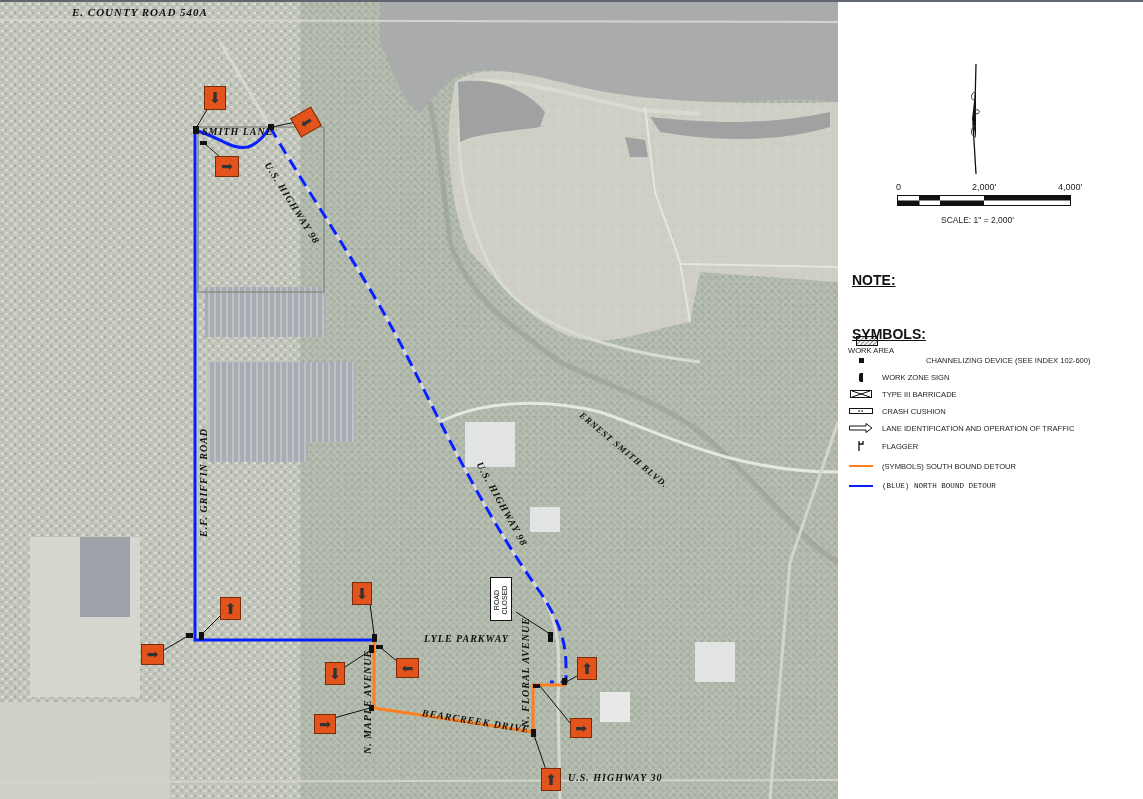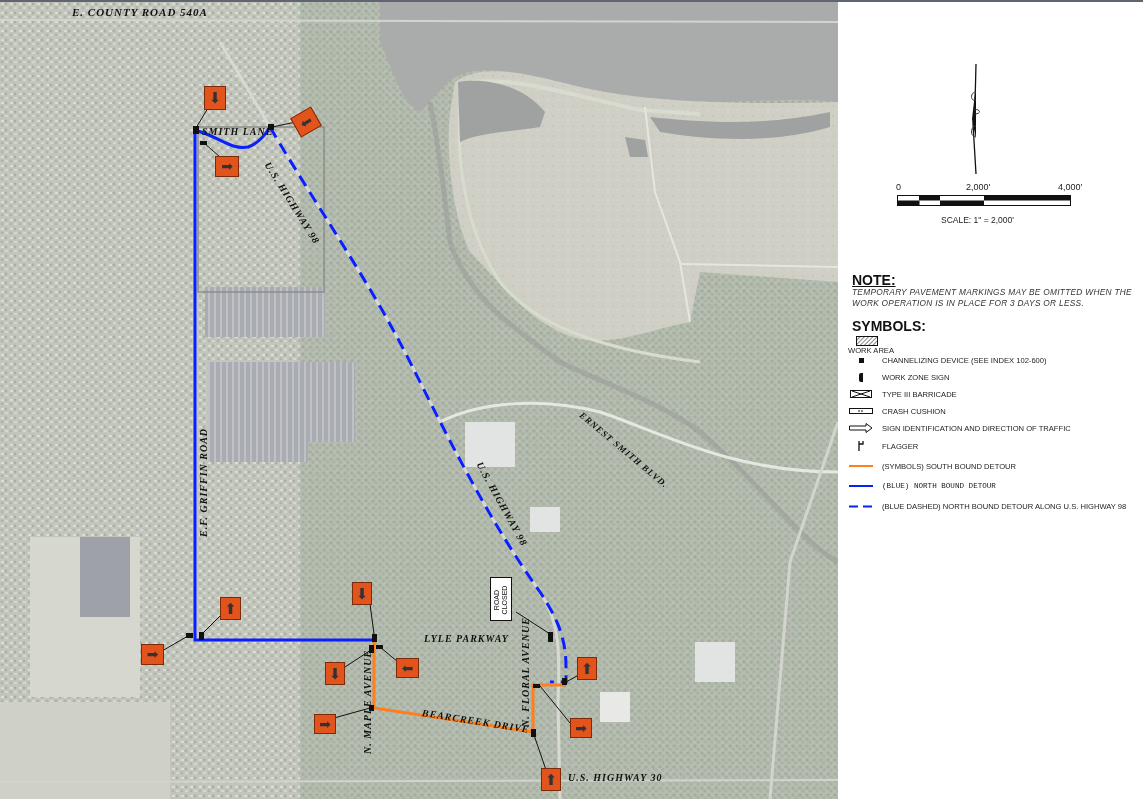--- a/index.html
+++ b/index.html
@@ -166,50 +166,49 @@
 
   <svg style="position:absolute;left:128px;top:62px;" width="20" height="110" viewBox="0 0 20 110">
     <path d="M10 0 L9 40 L7 60 L10 110" stroke="#111" stroke-width="1.3" fill="none"></path>
     <path d="M10 20 L6 55 L10 75 Z" fill="#111"></path>
     <path d="M10 28 C4 28 4 38 10 36" stroke="#333" fill="none"></path>
     <path d="M8 46 C14 44 16 50 9 50" stroke="#333" fill="none"></path>
     <path d="M10 62 C4 62 4 74 10 72" stroke="#333" fill="none"></path>
   </svg>
 
   <div class="scale-lbl" style="left:58px;top:180px;">0</div>
-  <div class="scale-lbl" style="left:128px;top:180px;">2,000'</div>
+  <div class="scale-lbl" style="left:134px;top:180px;">2,000'</div>
   <div class="scale-lbl" style="left:220px;top:180px;">4,000'</div>
   <svg style="position:absolute;left:59px;top:193px;" width="175" height="12" viewBox="0 0 175 12">
     <rect x="0.5" y="0.5" width="173" height="10" fill="#fff" stroke="#111"></rect>
     <rect x="22" y="0.5" width="21" height="5" fill="#111"></rect>
     <rect x="87" y="0.5" width="87" height="5" fill="#111"></rect>
     <rect x="0.5" y="5.5" width="22" height="5" fill="#111"></rect>
     <rect x="43" y="5.5" width="44" height="5" fill="#111"></rect>
   </svg>
   <div class="scale-lbl" style="left:103px;top:213px;font-size:8.5px;">SCALE:  1" = 2,000'</div>
 
   <div class="note-h" style="top:270px;text-decoration:underline;">NOTE:</div>
-  <div class="note-t" style="top:285px;">TEMPORARY PAVEMENT MARKINGS MAY BE OMITTED WHEN THE WORK OPERATION IS IN PLACE FOR 3 DAYS OR LESS.</div>
-
-  <div class="note-h" style="top:316px;">SYMBOLS:</div>
+
+  <div class="note-h" style="top:324px;text-decoration:underline;">SYMBOLS:</div>
 
   <div class="sym" style="top:334px;flex-direction:column;">
     <span class="ico">
         <svg width="22" height="10">
           <defs>
             <pattern id="hatch" width="3" height="3" patternUnits="userSpaceOnUse" patternTransform="rotate(45)">
               <line x1="0" y1="0" x2="0" y2="3" stroke="#111" stroke-width="1"></line>
             </pattern>
           </defs>
           <rect x="0.5" y="0.5" width="21" height="9" fill="url(#hatch)" stroke="#111"></rect>
         </svg>
       </span>
     <span class="lbl">WORK AREA</span>
   </div>
-  <div class="sym" style="top:351px;">
+  <div class="sym" style="top:351px;gap:44px;">
     <span class="ico">
         <span style="display:block;width:5px;height:5px;background:#111;"></span>
       </span>
     <span class="lbl">CHANNELIZING DEVICE (SEE INDEX 102-600)</span>
   </div>
   <div class="sym" style="top:368px;">
     <span class="ico">
         <span style="display:block;width:4px;height:9px;background:#111;border-radius:2px 0 0 2px;"></span>
       </span>
     <span class="lbl">WORK ZONE SIGN</span>
@@ -232,21 +231,21 @@
         </svg>
       </span>
     <span class="lbl">CRASH CUSHION</span>
   </div>
   <div class="sym" style="top:419px;">
     <span class="ico">
         <svg width="24" height="10">
           <path d="M0.5 3 L17 3 L17 0.5 L23 5 L17 9.5 L17 7 L0.5 7 Z" fill="#fff" stroke="#111"></path>
         </svg>
       </span>
-    <span class="lbl">SIGN IDENTIFICATION AND DIRECTION OF TRAFFIC</span>
+    <span class="lbl">LANE IDENTIFICATION AND OPERATION OF TRAFFIC</span>
   </div>
   <div class="sym" style="top:437px;">
     <span class="ico">
         <svg width="10" height="12">
           <path d="M3 1 L3 4 L7 4 L7 1 M3 1 L3 11" stroke="#111" stroke-width="1.3" fill="none"></path>
         </svg>
       </span>
     <span class="lbl">FLAGGER</span>
   </div>
   <div class="sym" style="top:457px;">
@@ -254,21 +253,13 @@
         <span style="display:block;width:24px;height:2px;background:#ff7f1e;"></span>
       </span>
     <span class="lbl">(SYMBOLS) SOUTH BOUND DETOUR</span>
   </div>
   <div class="sym" style="top:477px;font-family:Liberation Mono, monospace;">
     <span class="ico">
         <span style="display:block;width:24px;height:2px;background:#0a1fff;"></span>
       </span>
     <span class="lbl">(BLUE) NORTH BOUND DETOUR</span>
   </div>
-  <div class="sym" style="top:497px;">
-    <span class="ico">
-        <svg width="24" height="3">
-          <line x1="0" y1="1.5" x2="24" y2="1.5" stroke="#0a1fff" stroke-width="2" stroke-dasharray="9 5"></line>
-        </svg>
-      </span>
-    <span class="lbl">(BLUE DASHED) NORTH BOUND DETOUR ALONG U.S. HIGHWAY 98</span>
-  </div>
 </div>
 
 </body></html>

